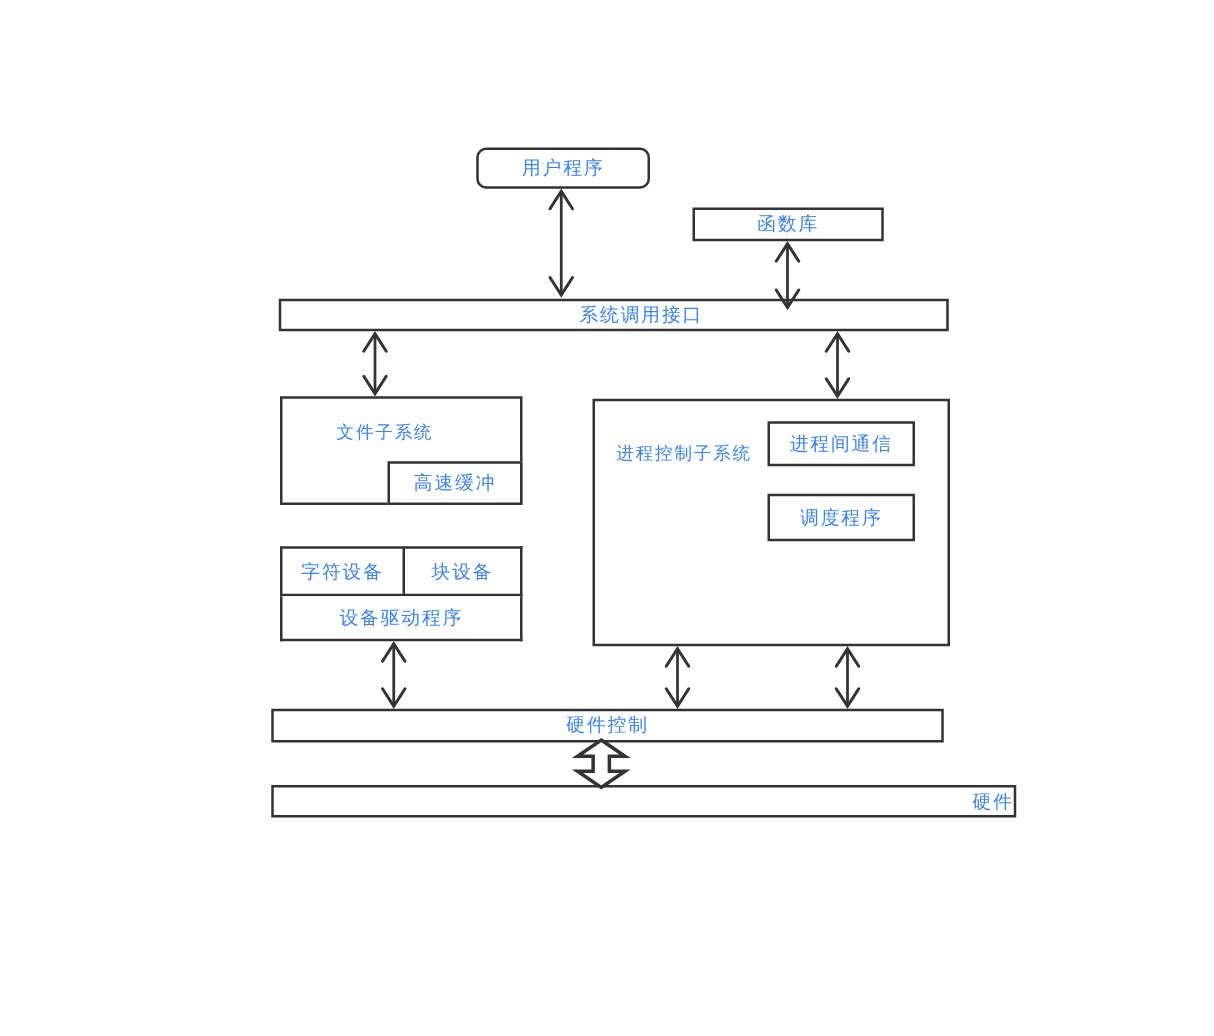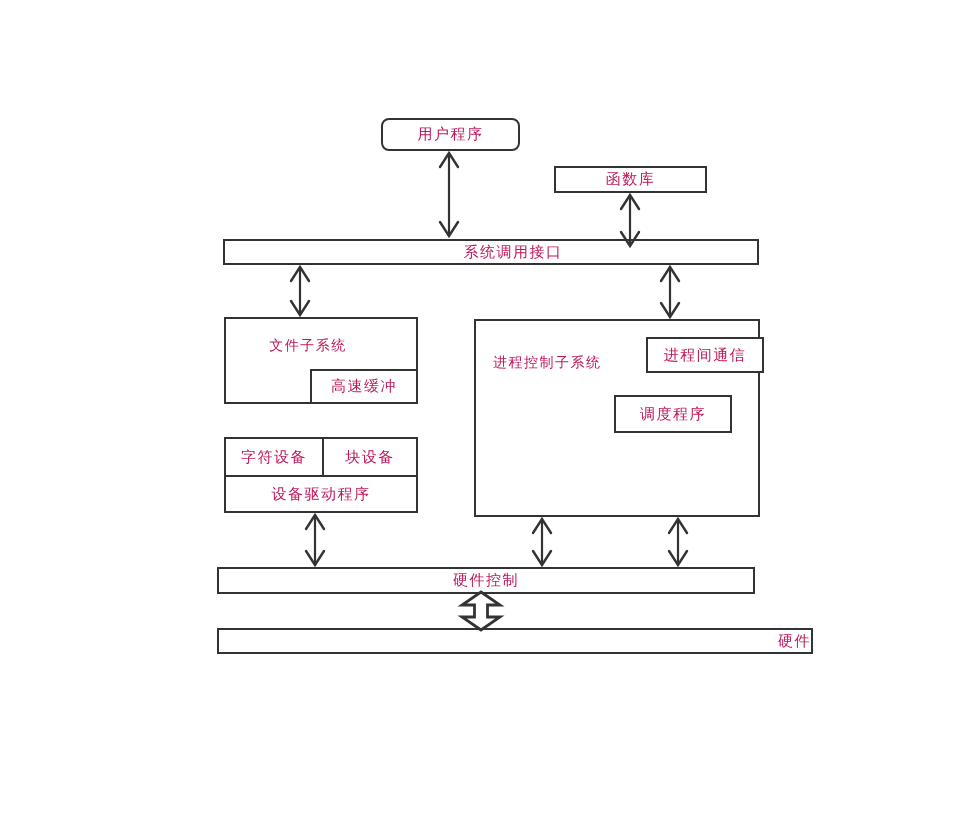--- a/index.html
+++ b/index.html
@@ -1,21 +1,21 @@
 <!DOCTYPE html>
 <html><head>
 <meta charset="utf-8">
 <style>
   html,body{margin:0;padding:0;background:#ffffff;}
   .canvas{
     position:relative;
     width:971px;height:829px;
     background:#ffffff;
     font-family:"Liberation Sans","DejaVu Sans",sans-serif;
-    color:#be185d;
+    color:#3b82f6;
     overflow:hidden;
   }
   .box{
     position:absolute;
     box-sizing:border-box;
     border:2px solid #333333;
     background:#ffffff;
     display:flex;
     align-items:center;
     justify-content:center;
@@ -58,21 +58,21 @@
   <div class="box container-box" style="left:224px;top:317px;width:194px;height:87px;">
     <div class="floating-label" style="left:0;top:18px;width:100%;text-align:center;padding-right:26px;box-sizing:border-box;">文件子系统</div>
   </div>
 
   <div class="box" style="left:310px;top:369px;width:108px;height:35px;">
     <span>高速缓冲</span>
   </div>
 
   <div class="box container-box" style="left:474px;top:319px;width:286px;height:198px;">
     <div class="floating-label" style="left:17px;top:33px;">进程控制子系统</div>
-    <div class="box" style="left:138px;top:16px;width:118px;height:36px;margin-left:32px;">
+    <div class="box" style="left:138px;top:16px;width:118px;height:36px;">
       <span>进程间通信</span>
     </div>
     <div class="box" style="left:138px;top:74px;width:118px;height:38px;">
       <span>调度程序</span>
     </div>
   </div>
 
   <div class="box no-left" style="left:324px;top:437px;width:94px;height:40px;">
     <span>块设备</span>
   </div>

